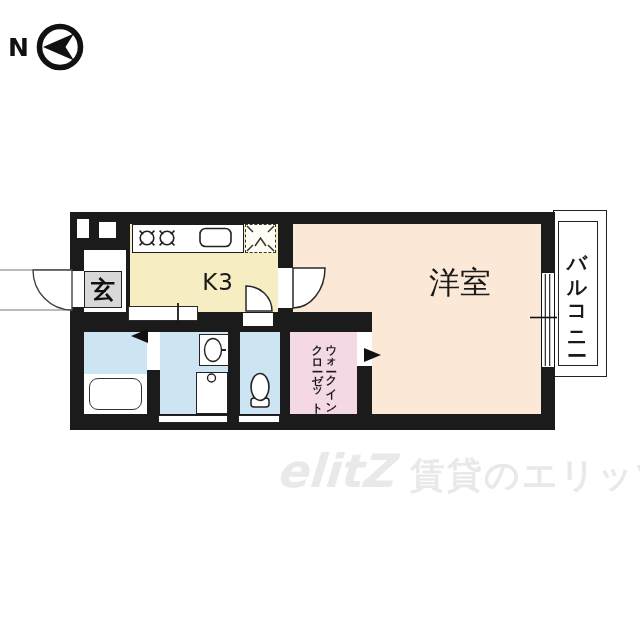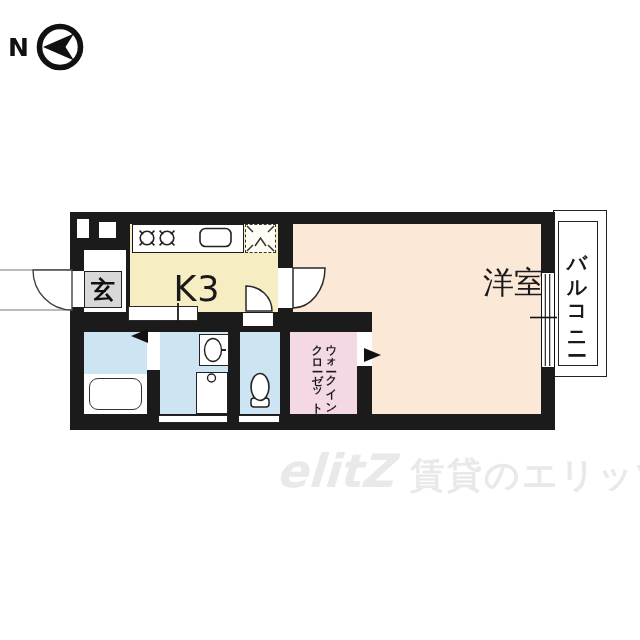--- a/index.html
+++ b/index.html
@@ -18,29 +18,29 @@
   .white{background:#ffffff;}
   #slot-1{left:77px;top:219px;width:12px;height:19px;}
   #slot-2{left:99px;top:222px;width:17px;height:16px;}
   #hallway{left:84px;top:250px;width:42px;height:62px;}
   #entrance-gap{left:70px;top:271px;width:14px;height:36px;}
   #genkan{left:84px;top:271px;width:38px;height:37px;background:#d8d8d8;border:1px solid #222;box-sizing:border-box;
           display:flex;align-items:center;justify-content:center;font-size:24px;font-weight:700;color:#111;}
   #kitchen{left:130px;top:224px;width:148px;height:88px;background:#f7edc3;}
   #counter{left:132px;top:224px;width:112px;height:29px;background:#fff;border:1.5px solid #1b1b1b;box-sizing:border-box;}
   #fridge{left:245px;top:224px;width:31px;height:29px;background:#fffdf4;border:1.6px dashed #333;box-sizing:border-box;}
-  #kitchen-label{left:160px;top:269px;width:74px;text-align:center;font-size:35px;color:#1a1a1a;letter-spacing:1px;}
+  #kitchen-label{left:160px;top:269px;width:74px;text-align:right;font-size:23px;color:#1a1a1a;letter-spacing:1px;}
   #main-room{left:293px;top:224px;width:248px;height:190px;background:#fbe8d7;}
   #wall-patch-1{left:293px;top:312px;width:79px;height:20px;background:#1b1b1b;}
   #wall-patch-2{left:357px;top:332px;width:15px;height:82px;background:#1b1b1b;}
   #closet-door-gap{left:357px;top:332px;width:15px;height:34px;}
   #closet{left:290px;top:332px;width:67px;height:82px;background:#f4d8e4;display:flex;align-items:center;justify-content:center;}
   #closet-label{writing-mode:vertical-rl;text-orientation:mixed;font-size:11.5px;line-height:1.2;letter-spacing:1px;color:#1a1a1a;font-weight:600;}
   #closet-label span{display:block;}
-  #main-label{left:375px;top:264px;width:170px;text-align:right;color:#1a1a1a;}
+  #main-label{left:375px;top:264px;width:170px;text-align:center;color:#1a1a1a;}
   #main-label div{font-size:31px;line-height:1.22;}
   #bath{left:84px;top:332px;width:63px;height:82px;background:#cde5f2;}
   #tub-zone{left:84px;top:374px;width:63px;height:40px;background:#fff;}
   #bathtub{left:89px;top:378px;width:53px;height:32px;background:#fff;border:1.8px solid #333;border-radius:9px;box-sizing:border-box;}
   #bath-door-gap{left:147px;top:332px;width:13px;height:38px;}
   #washroom{left:160px;top:332px;width:68px;height:82px;background:#cde5f2;}
   #basin-box{left:199px;top:334px;width:30px;height:32px;background:#fff;border:1.5px solid #222;box-sizing:border-box;}
   #washer-box{left:196px;top:372px;width:32px;height:42px;background:#fff;border:1.5px solid #222;box-sizing:border-box;}
   #toilet-room{left:240px;top:332px;width:40px;height:82px;background:#cde5f2;}
   #slot-window-a{left:158px;top:415px;width:70px;height:8px;background:#fff;border:1px solid #222;box-sizing:border-box;}

